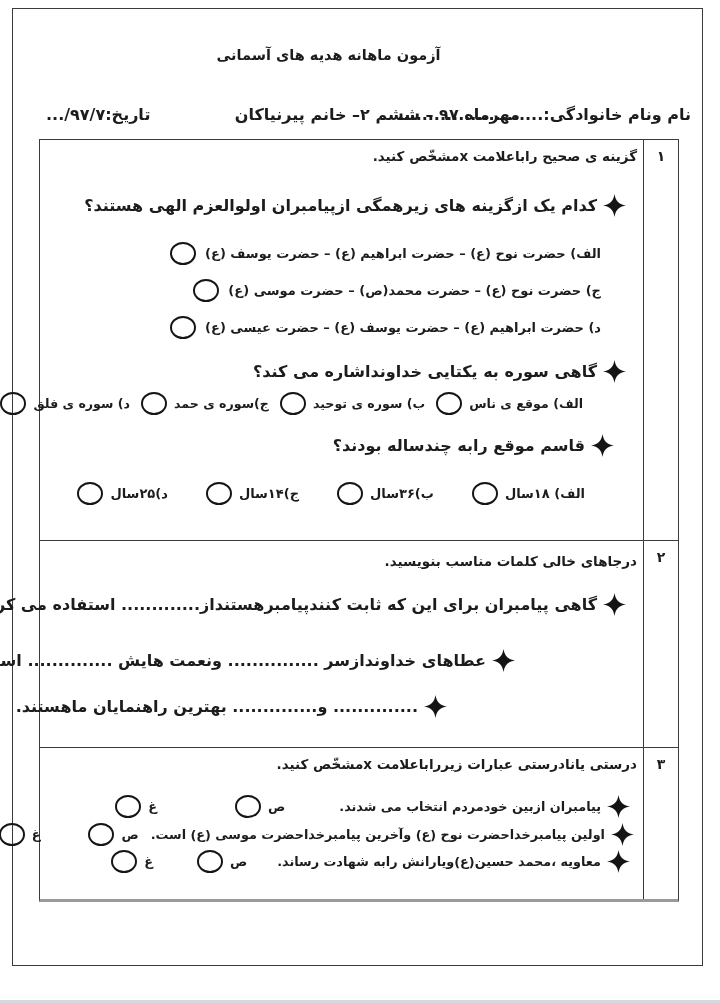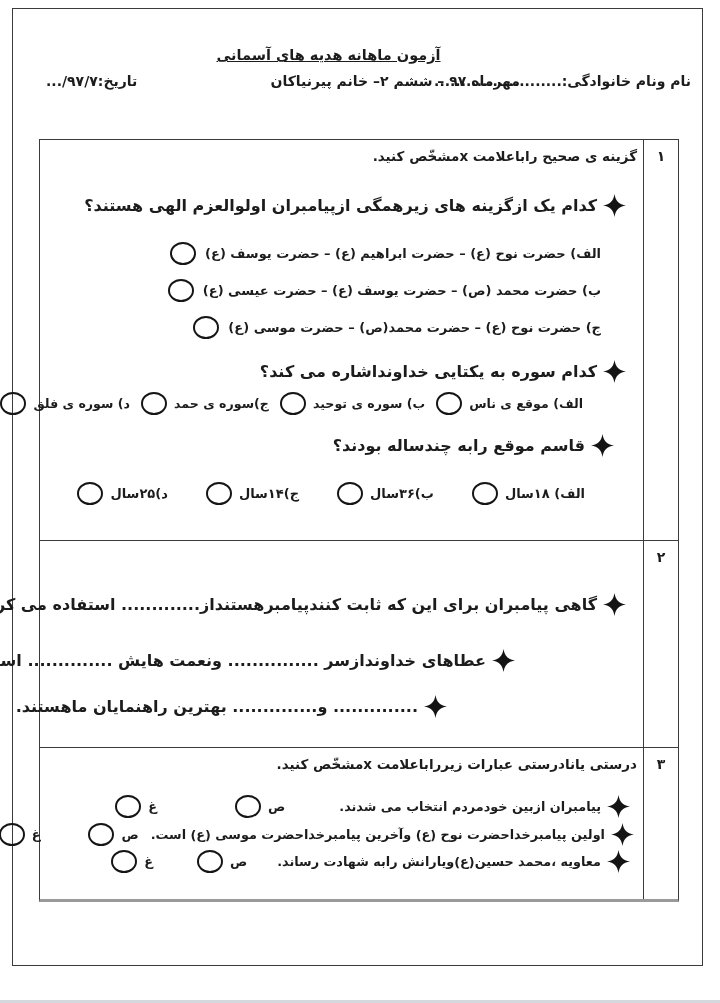--- a/index.html
+++ b/index.html
@@ -6,23 +6,23 @@
   body{
     width:720px;height:1003px;position:relative;background:#ffffff;
     font-family:"DejaVu Sans",sans-serif;color:#1c1c1c;overflow:hidden;
   }
   .page{
     position:absolute;left:12px;top:8px;width:689px;height:956px;
     border:1.5px solid #3b3b3b;background:#fff;
   }
   .page-title{
     position:absolute;top:38px;left:0;right:58px;text-align:center;
-    font-size:14.5px;font-weight:bold;direction:rtl;white-space:nowrap;text-decoration:underline;
-  }
-  .hdr{position:absolute;top:64px;font-size:14px;font-weight:bold;direction:rtl;white-space:nowrap;}
+    font-size:14.5px;font-weight:bold;direction:rtl;white-space:nowrap;
+  }
+  .hdr{position:absolute;top:96px;font-size:16px;font-weight:bold;direction:rtl;white-space:nowrap;}
   .hdr-name{right:11px;}
   .hdr-class{right:182px;}
   .hdr-date{left:33px;}
   .qtable{
     position:absolute;left:26px;top:130px;width:640px;
     border:1px solid #3b3b3b;border-bottom:3px solid #9a9a9a;
     box-sizing:border-box;
   }
   .qrow{display:flex;flex-direction:row;direction:rtl;position:relative;border-bottom:1px solid #3b3b3b;}
   .qrow:last-child{border-bottom:none;}
@@ -77,36 +77,36 @@
 </span>
           <span>کدام یک ازگزینه های زیرهمگی ازپیامبران اولوالعزم الهی هستند؟</span>
         </div>
 
         <div class="optlist" style="top:100px;right:42px">
           <div class="opt">
             <span>الف) حضرت نوح (ع) – حضرت ابراهیم (ع) – حضرت یوسف (ع)</span>
             <span class="circle"></span>
           </div>
           <div class="opt">
-            <span>ب) حضرت محمد (ص) – حضرت یوسف (ع) – حضرت عیسی (ع)</span>
+            <span>ج) حضرت نوح (ع) – حضرت محمد(ص) – حضرت موسی (ع)</span>
             <span class="circle"></span>
           </div>
           <div class="opt">
-            <span>ج) حضرت نوح (ع) – حضرت محمد(ص) – حضرت موسی (ع)</span>
+            <span>د) حضرت ابراهیم (ع) – حضرت یوسف (ع) – حضرت عیسی (ع)</span>
             <span class="circle"></span>
           </div>
         </div>
 
         <div class="line" style="top:220px;right:17px">
           <span class="star">
   <svg viewBox="0 0 24 24" xmlns="http://www.w3.org/2000/svg">
     <path d="M12 0 C13.2 7.4 16.6 10.8 24 12 C16.6 13.2 13.2 16.6 12 24 C10.8 16.6 7.4 13.2 0 12 C7.4 10.8 10.8 7.4 12 0 Z" fill="#141414"></path>
   </svg>
 </span>
-          <span>کدام سوره به یکتایی خداونداشاره می کند؟</span>
+          <span>گاهی سوره به یکتایی خداونداشاره می کند؟</span>
         </div>
 
         <div class="line opts-inline" style="top:252px;right:60px">
           <span class="grp">
             <span>الف) موقع ی ناس</span>
             <span class="circle"></span>
           </span>
           <span class="grp">
             <span>ب) سوره ی توحید</span>
             <span class="circle"></span>
@@ -149,20 +149,21 @@
           </span>
         </div>
 
       </div>
     </section>
 
     <section class="qrow row2">
       <div class="qnum">۲</div>
       <div class="qcontent">
 
+        <div class="line prompt" style="top:12px;right:6px">درجاهای خالی کلمات مناسب بنویسید.</div>
 
         <div class="line" style="top:108px;right:128px">
           <span class="star">
   <svg viewBox="0 0 24 24" xmlns="http://www.w3.org/2000/svg">
     <path d="M12 0 C13.2 7.4 16.6 10.8 24 12 C16.6 13.2 13.2 16.6 12 24 C10.8 16.6 7.4 13.2 0 12 C7.4 10.8 10.8 7.4 12 0 Z" fill="#141414"></path>
   </svg>
 </span>
           <span>عطاهای خداوندازسر ............... ونعمت هایش ..............    است.</span>
         </div>
 

